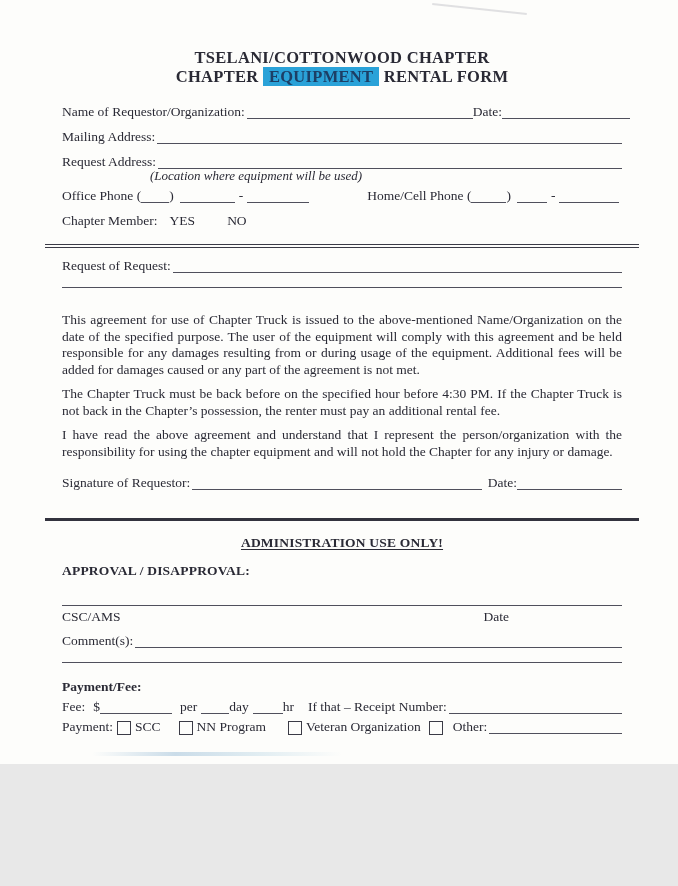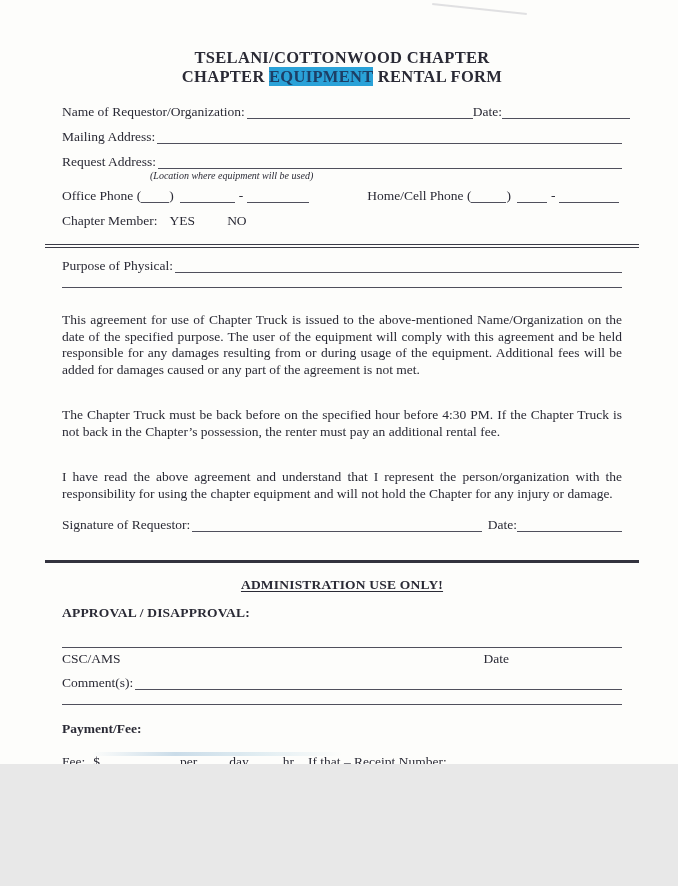--- a/index.html
+++ b/index.html
@@ -11,39 +11,39 @@
     color:#2a2a35;
     overflow:hidden;
     box-sizing:border-box;
   }
   .content{
     position:absolute;left:62px;top:0;width:560px;
     font-size:13.5px;line-height:15px;
   }
   
   .title{margin-top:48px;text-align:center;font-weight:bold;font-size:16.5px;line-height:19px;letter-spacing:.3px;}
-  .hl{background:#2aa2d8;color:#1c3f66;padding:0 0;}
+  .hl{background:#2aa2d8;color:#1c3f66;padding:0 6px;}
   
   .row{display:flex;align-items:flex-end;margin-top:10px;white-space:nowrap;}
   .lbl{flex:0 0 auto;}
   .fill{flex:1 1 auto;border-bottom:1px solid #50505c;height:14px;margin-left:2px;}
   .blank{flex:0 0 auto;border-bottom:1px solid #50505c;height:14px;display:inline-block;}
   .gap{flex:0 0 auto;display:inline-block;}
   .w28{width:28px}.w30{width:30px}.w35{width:35px}.w48{width:48px}
   .w55{width:55px}.w60{width:60px}.w62{width:62px}.w72{width:72px}
   .w105{width:105px}.w128{width:128px}
-  .note{font-size:10px;font-style:italic;margin:1px 0 0 88px;line-height:11px;}
+  .note{font-size:13px;font-style:italic;margin:1px 0 0 88px;line-height:11px;}
   
   .rule-double{margin:16px -17px 0 -17px;height:2px;border-top:1.5px solid #3b3b46;border-bottom:1.5px solid #3b3b46;}
   .rule-thick{margin:28px -17px 0 -17px;height:3px;background:#33333e;}
   .fullline{margin-top:13px;border-bottom:1px solid #50505c;height:1px;}
   
   .cb{flex:0 0 auto;width:12px;height:12px;border:1.3px solid #3b3b46;background:#fdfdfb;display:inline-block;margin:0 4px -1px 4px;}
   
-  .para{margin-top:29px;text-align:justify;white-space:normal;line-height:16.5px;}
+  .para{margin-top:8px;text-align:justify;white-space:normal;line-height:16.5px;}
   .bold{font-weight:bold;}
   
   .admin-heading{margin-top:14px;text-align:center;font-weight:bold;text-decoration:underline;text-underline-offset:2px;letter-spacing:.2px;}
   .approval{margin-top:13px;font-weight:bold;letter-spacing:.2px;}
   .sig-labels{display:flex;margin-top:3px;}
   .sig-labels .date{margin-left:363px;}
   
   .smudge{position:absolute;left:92px;bottom:8px;width:250px;height:4px;
     background:linear-gradient(90deg,rgba(150,180,205,0),rgba(140,180,210,.45),rgba(160,200,220,.3),rgba(150,180,205,0));
     border-radius:2px;}
@@ -105,21 +105,21 @@
       <span class="lbl">YES</span>
       <span class="gap" style="width:32px;"></span>
       <span class="lbl">NO</span>
     </div>
 
     <div class="rule-double"></div>
 
 
 
     <div class="row">
-      <span class="lbl">Purpose of Physical:</span>
+      <span class="lbl">Request of Request:</span>
       <span class="fill"></span>
     </div>
     <div class="fullline"></div>
 
     <div class="para" style="margin-top:24px;">This agreement for use of Chapter Truck is issued to the above-mentioned Name/Organization on the date of the specified purpose.  The user of the equipment will comply with this agreement and be held responsible for any damages resulting from or during usage of the equipment.  Additional fees will be added for damages caused or any part of the agreement is not met.</div>
     <div class="para">The Chapter Truck must be back before on the specified hour before 4:30 PM.  If the Chapter Truck is not back in the Chapter’s possession, the renter must pay an additional rental fee.</div>
     <div class="para">I have read the above agreement and understand that I represent the person/organization with the responsibility for using the chapter equipment and will not hold the Chapter for any injury or damage.</div>
 
     <div class="row" style="margin-top:15px;">
       <span class="lbl">Signature of Requestor:</span>
@@ -142,21 +142,21 @@
 
     <div class="row" style="margin-top:9px;">
       <span class="lbl">Comment(s):</span>
       <span class="fill"></span>
     </div>
     <div class="fullline"></div>
 
     <div class="row" style="margin-top:16px;">
       <span class="lbl bold">Payment/Fee:</span>
     </div>
-    <div class="row" style="margin-top:18px;">
+    <div class="row" style="margin-top:5px;">
       <span class="lbl">Fee:</span>
       <span class="gap" style="width:8px;"></span>
       <span class="lbl">$</span>
       <span class="blank w72"></span>
       <span class="gap" style="width:8px;"></span>
       <span class="lbl">per</span>
       <span class="gap" style="width:4px;"></span>
       <span class="blank w28"></span>
       <span class="lbl">day</span>
       <span class="gap" style="width:4px;"></span>

